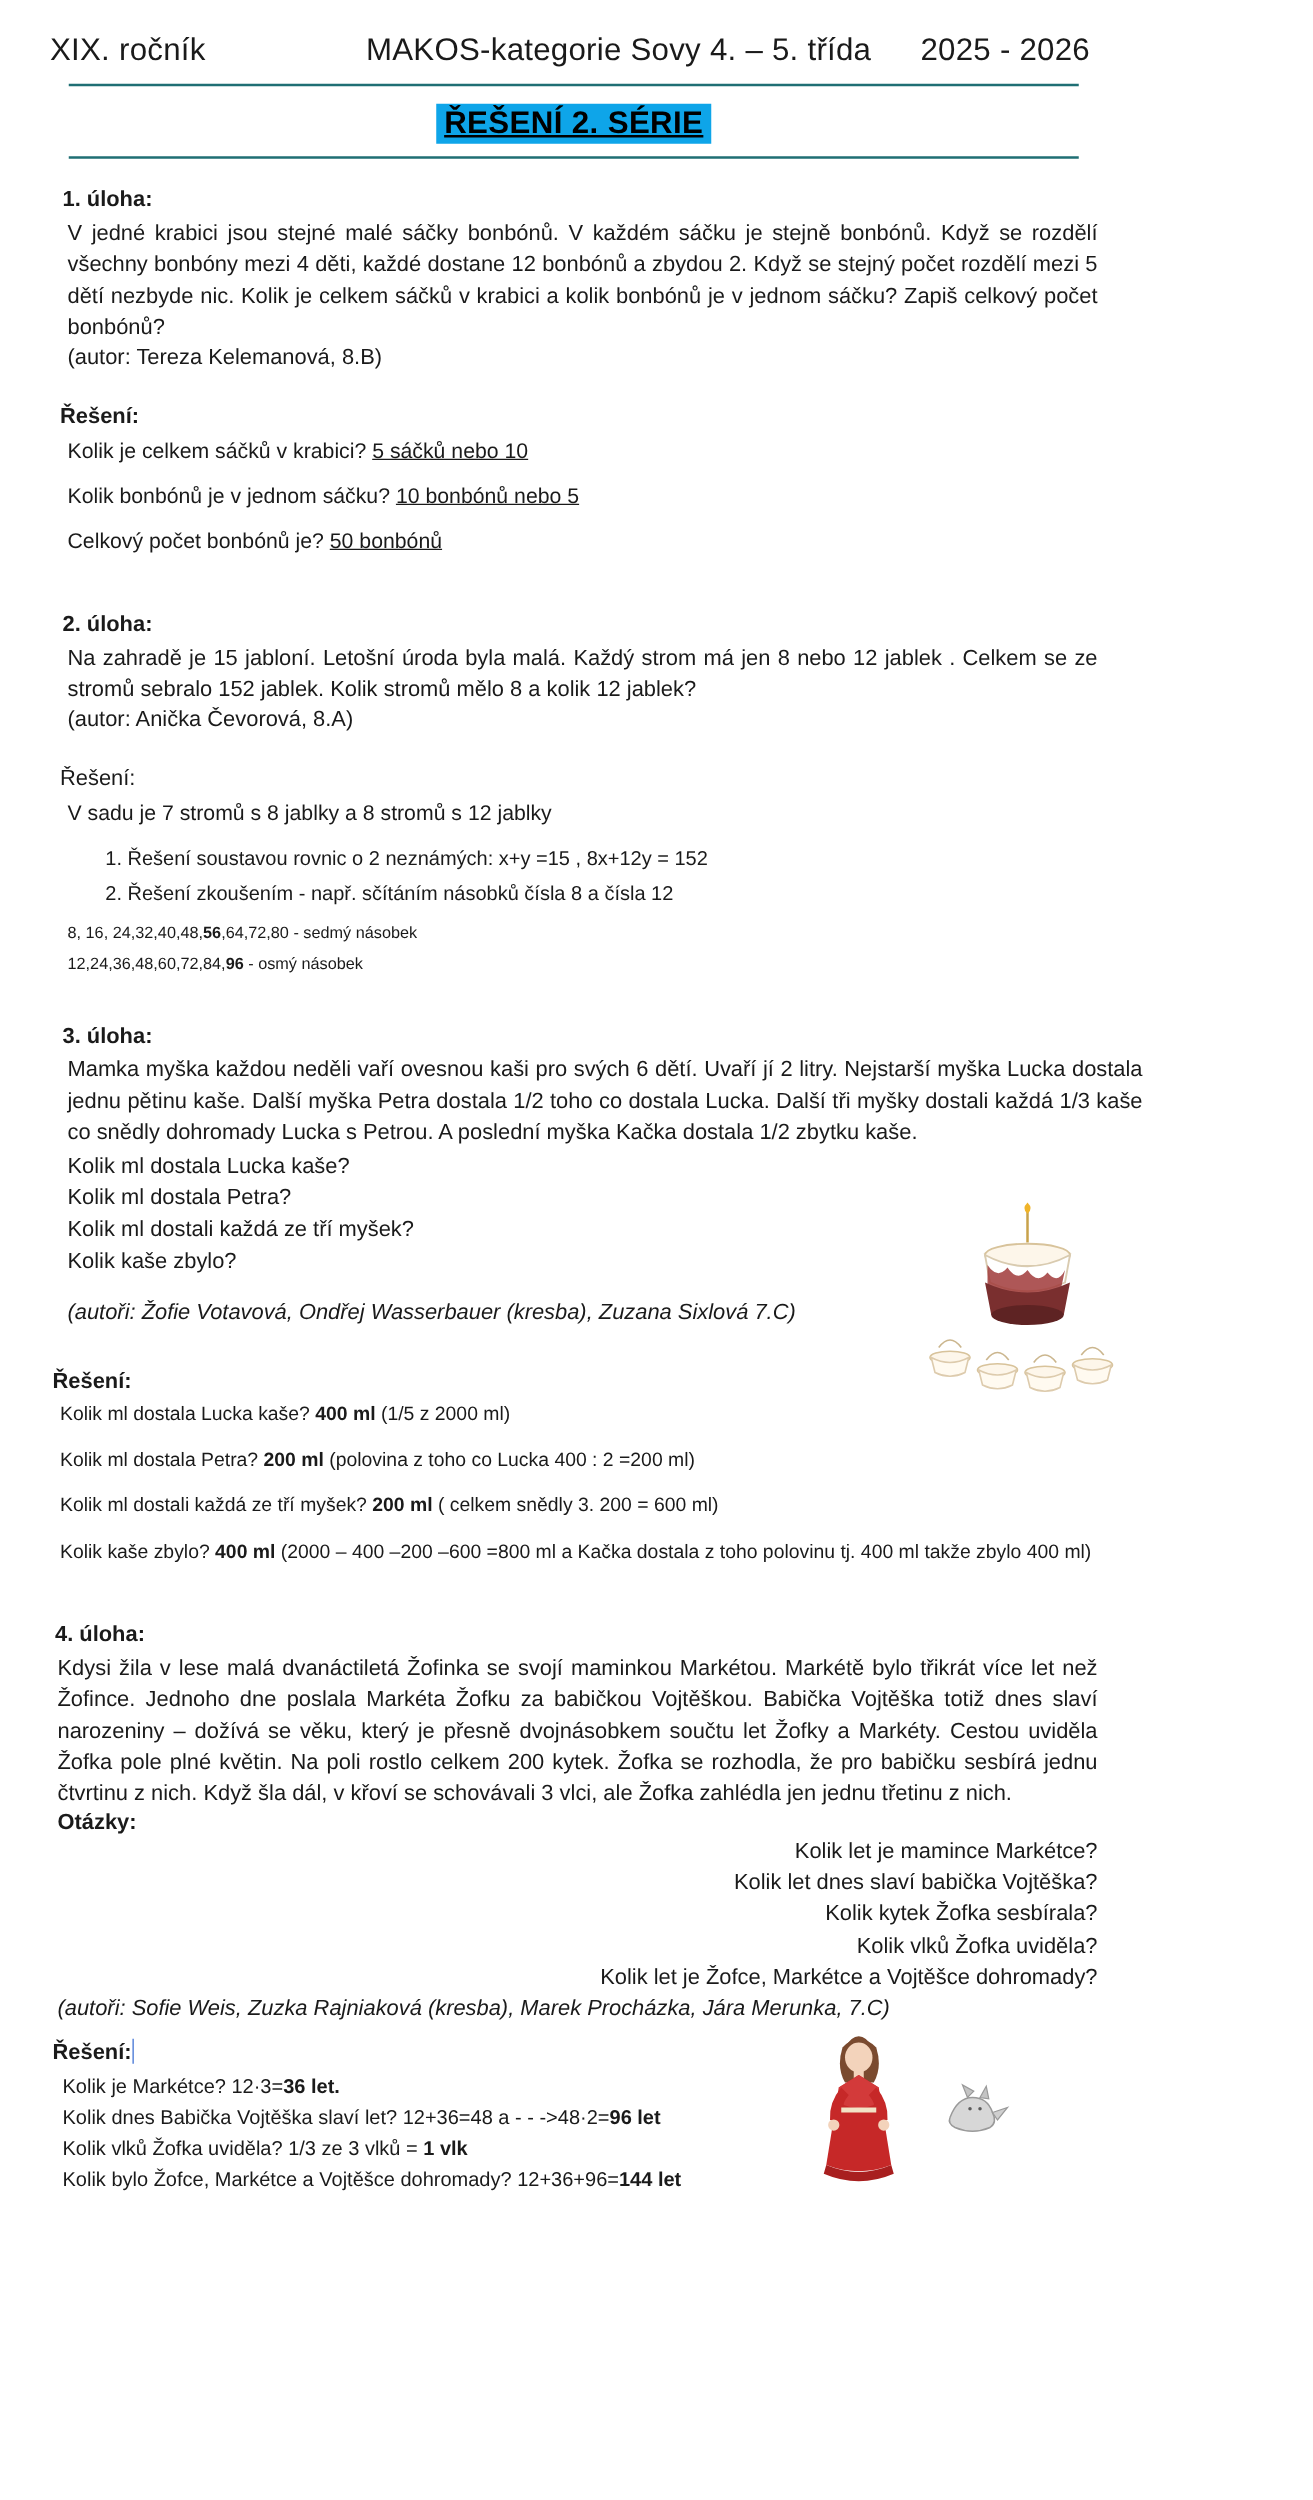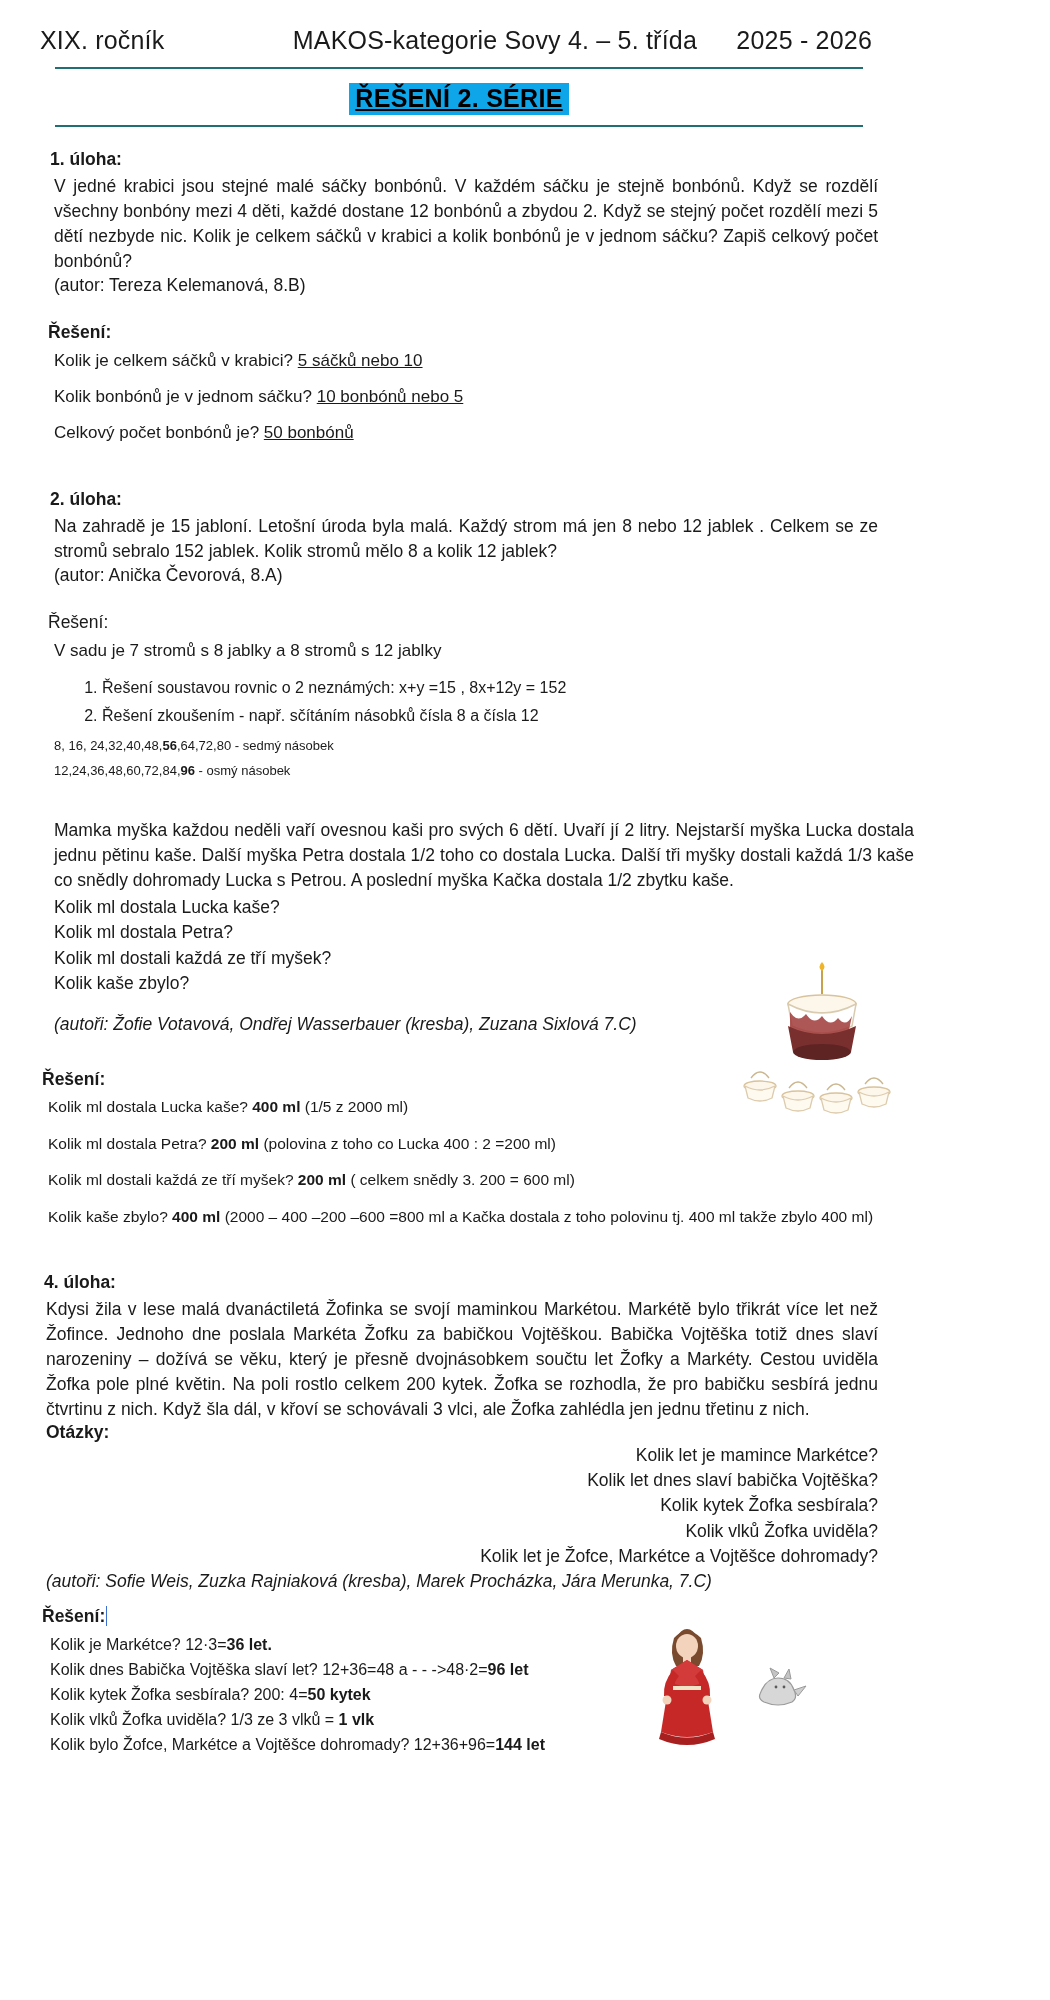--- a/index.html
+++ b/index.html
@@ -206,20 +206,21 @@
 
       <div class="numline">
         <span>8, 16, 24,32,40,48,</span><b>56</b><span>,64,72,80 - sedmý násobek</span>
       </div>
       <div class="numline">
         <span>12,24,36,48,60,72,84,</span><b>96</b><span> - osmý násobek</span>
       </div>
     </div>
 
     <div class="task" style="margin-top:40px;">
+      <div class="task-title">3. úloha:</div>
       <p class="body" style="width: 860px;">Mamka myška každou neděli vaří ovesnou kaši pro svých 6 dětí. Uvaří jí 2 litry. Nejstarší myška Lucka dostala jednu pětinu kaše. Další myška Petra dostala 1/2 toho co dostala Lucka. Další tři myšky dostali každá 1/3 kaše co snědly dohromady Lucka s Petrou. A poslední myška Kačka dostala 1/2 zbytku kaše.</p>
       <div class="q-list" style="margin-top:2px;">
         <div>Kolik ml dostala Lucka kaše?</div>
         <div>Kolik ml dostala Petra?</div>
         <div>Kolik ml dostali každá ze tří myšek?</div>
         <div>Kolik kaše zbylo?</div>
       </div>
       <div class="author ital" style="margin-top:18px;">(autoři:  Žofie Votavová, Ondřej Wasserbauer (kresba), Zuzana Sixlová 7.C)</div>
 
       <div class="solution-label" style="margin-top:34px; margin-left:2px;">Řešení:</div>
@@ -260,23 +261,20 @@
       <div class="author ital" style="margin-left:6px;"> (autoři:  Sofie Weis, Zuzka Rajniaková (kresba), Marek Procházka, Jára Merunka, 7.C)</div>
 
       <div class="solution-label" style="margin-top:14px; margin-left:2px;"><span class="sol-underline-cursor">Řešení:</span></div>
 
       <div class="ans-block">
         <div>
           <span>Kolik je Markétce?</span><span>  12·3=</span><b>36 let.</b>
         </div>
         <div>
           <span>Kolik dnes Babička Vojtěška slaví let?</span><span> 12+36=48    a   - - -&gt;48·2=</span><b>96 let</b>
-        </div>
-        <div>
-          <span>Kolik kytek Žofka sesbírala?</span><span> 200: 4=</span><b>50 kytek</b>
         </div>
         <div>
           <span>Kolik vlků Žofka uviděla?</span><span> 1/3  ze  3  vlků  = </span><b>1 vlk</b>
         </div>
         <div>
           <span>Kolik bylo Žofce, Markétce a Vojtěšce dohromady?</span><span> 12+36+96=</span><b>144  let</b>
         </div>
       </div>
     </div>
 

